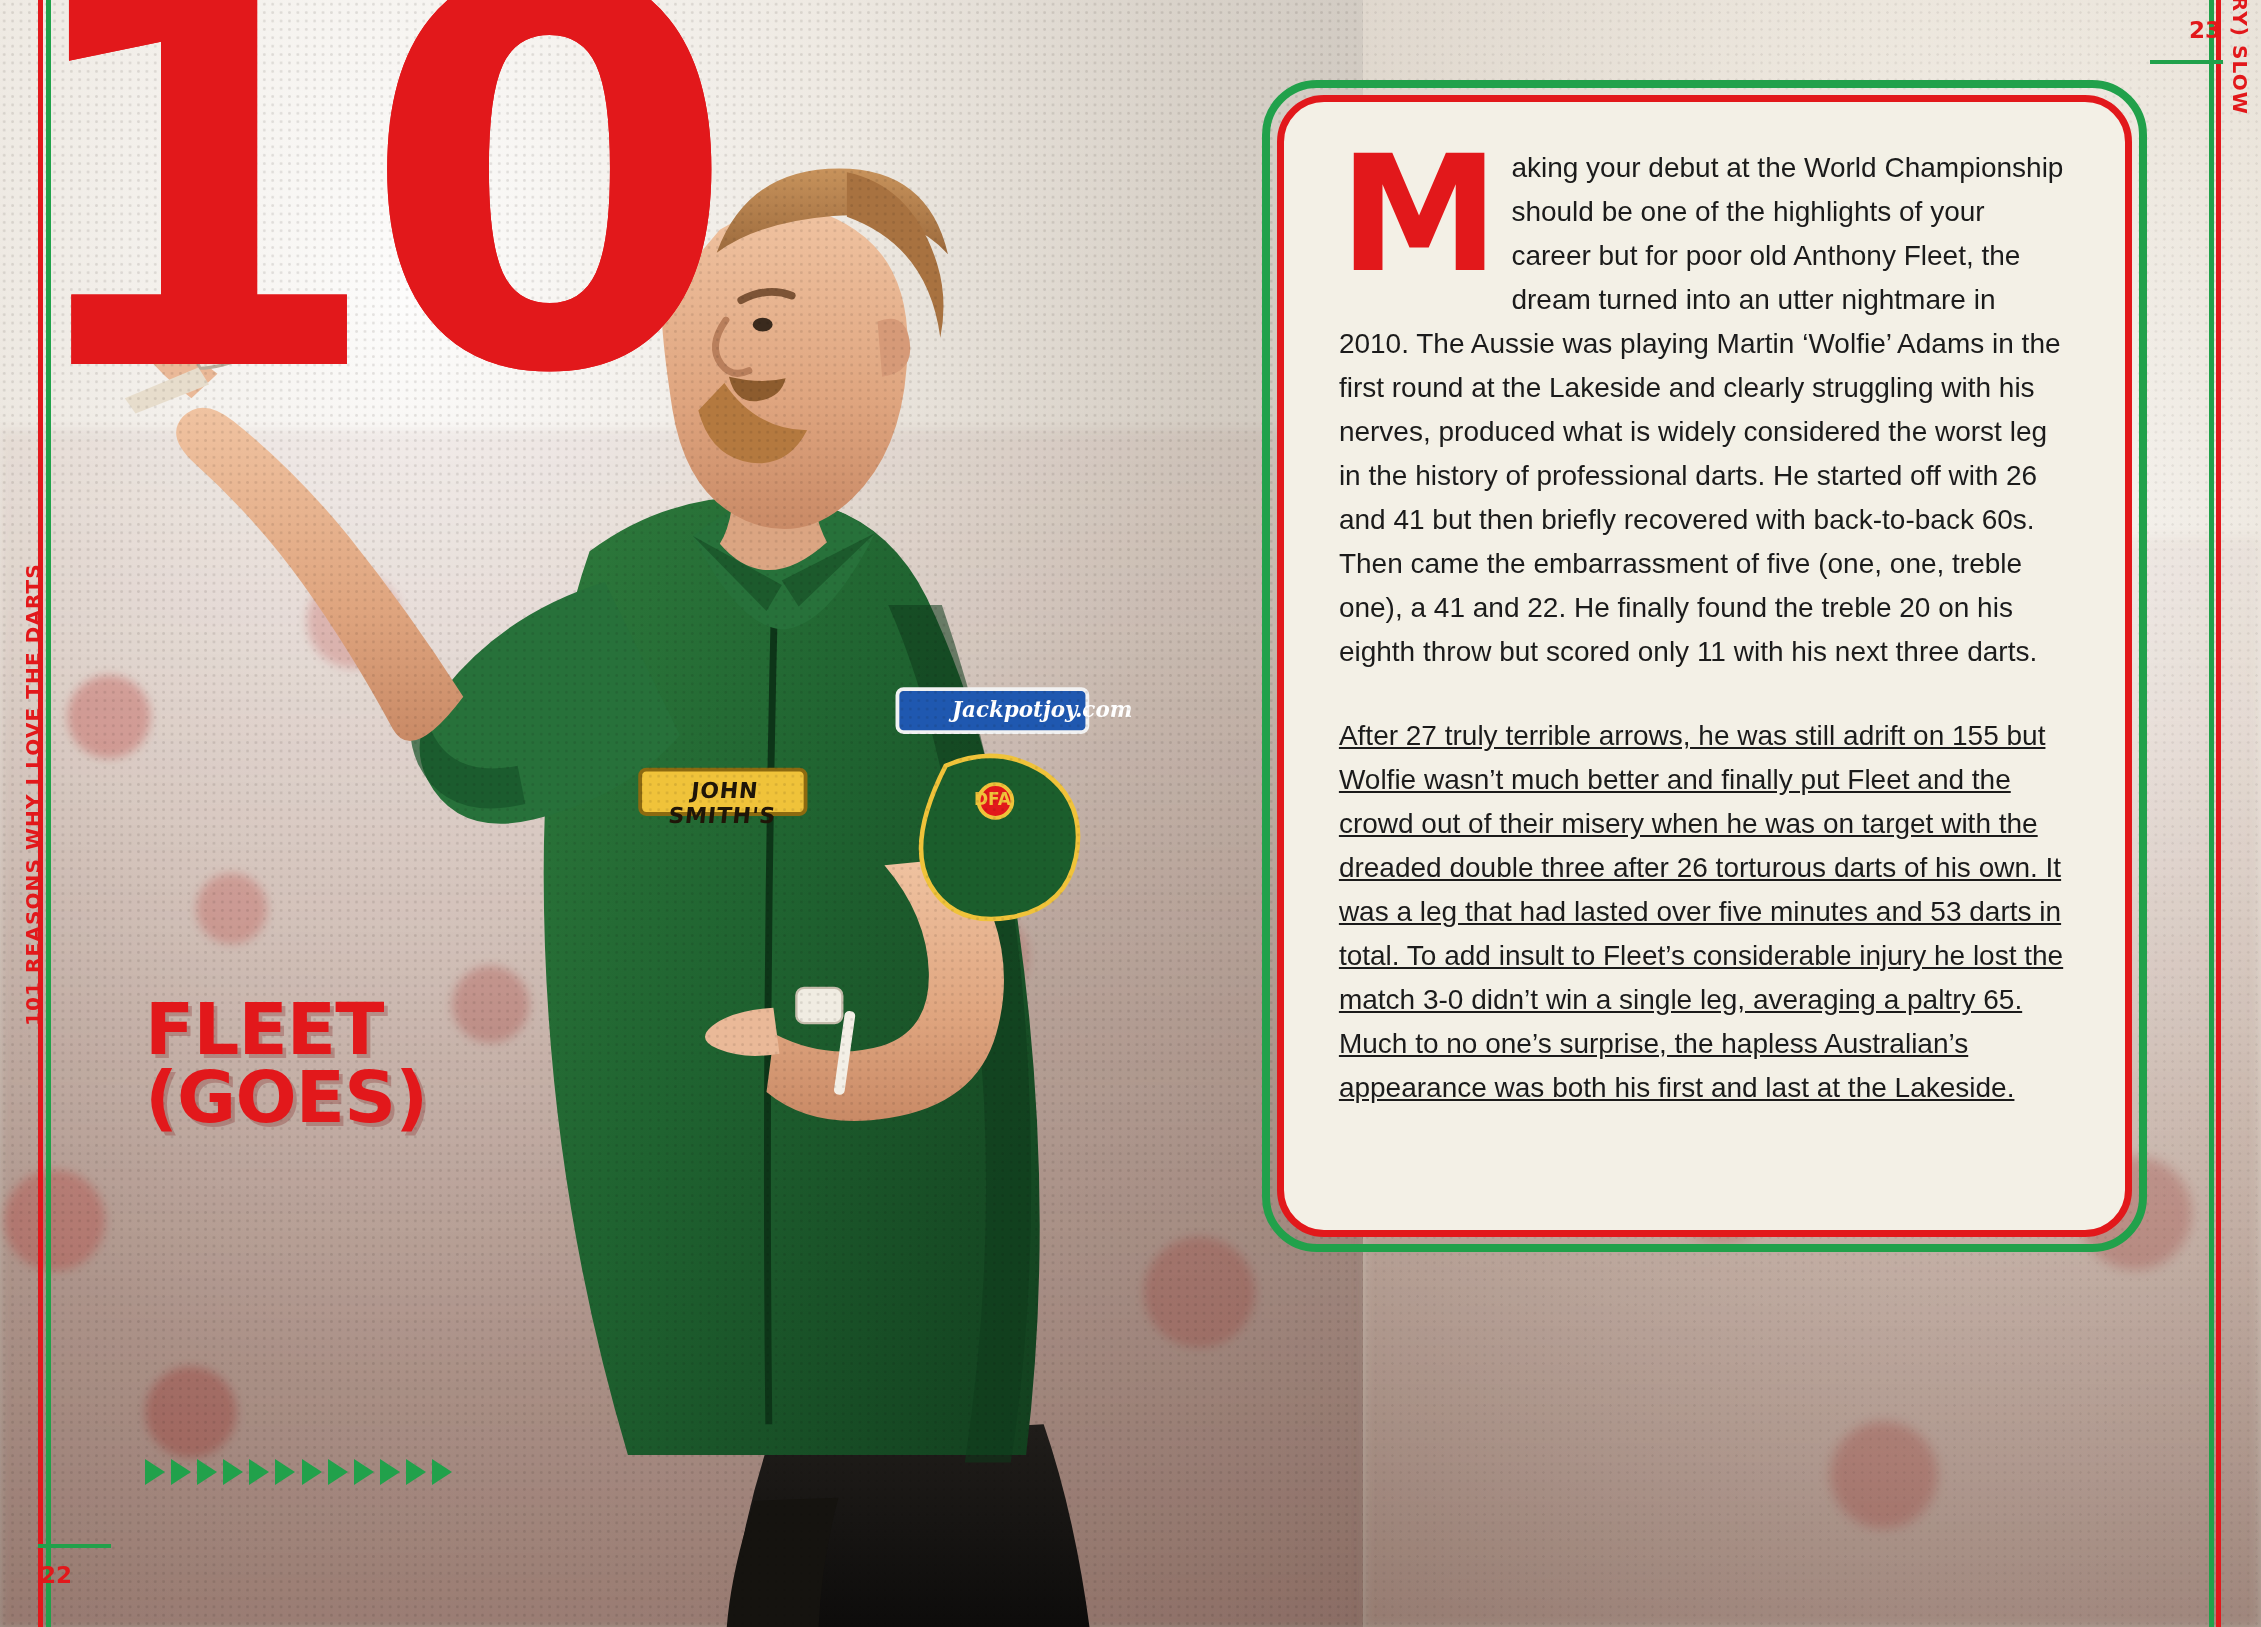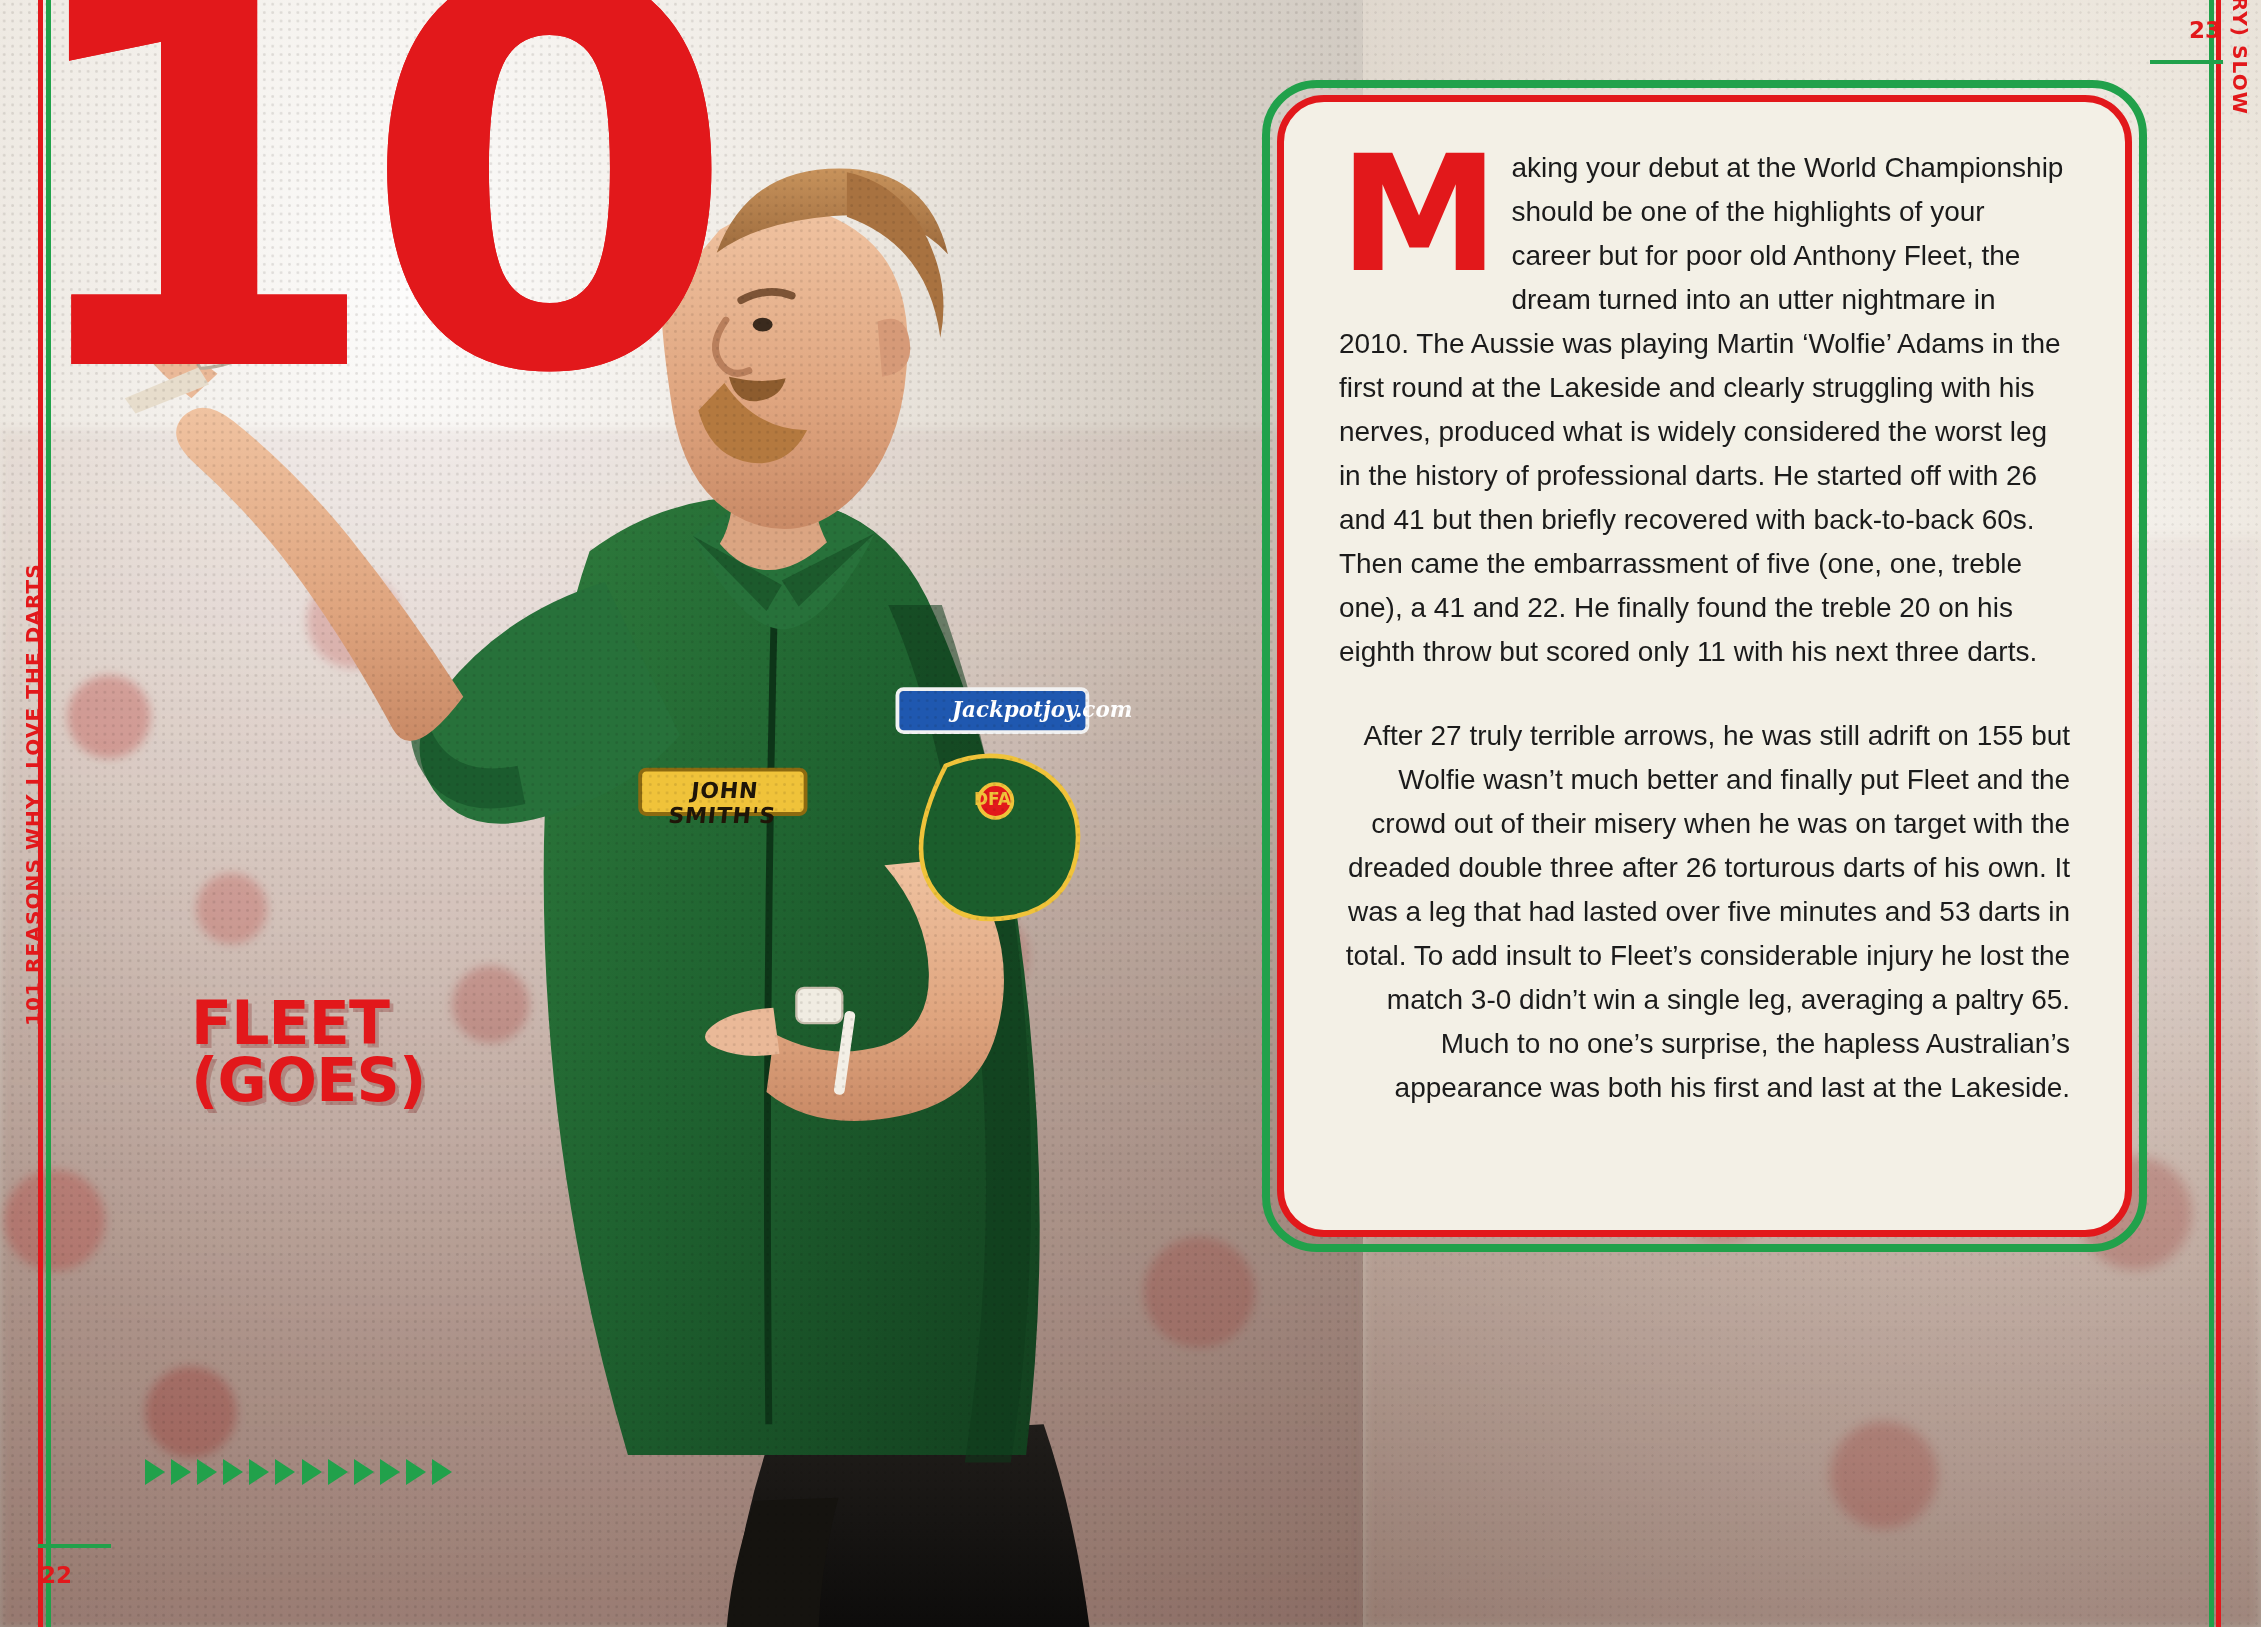--- a/index.html
+++ b/index.html
@@ -109,25 +109,24 @@
 
   
   .headline {
     position: absolute;
     left: 145px;
     top: 995px;
     width: 490px;
     color: #e2181b;
     font-family: "DejaVu Sans", sans-serif;
     font-weight: 700;
-    font-size: 60px;
+    font-size: 72px;
     line-height: 0.95;
     letter-spacing: -0.8px;
     text-shadow: 3.8px 3.8px 0 rgba(120,10,10,0.25);
-    margin-left: 46px;
   }
   .headline div { white-space: nowrap; }
 
   .arrow-strip {
     position: absolute;
     left: 145px;
     top: 1459px;
     display: flex;
     gap: 6.1px;
   }
@@ -250,21 +249,21 @@
     font-family: "DejaVu Sans", sans-serif;
     font-weight: 700;
     color: #e2181b;
     font-size: 161px;
     line-height: 129px;
     margin: 4.6px 12.3px 0 0;
   }
   .para1 { text-align: left; }
   .para2 {
     margin-top: 40px;
-    text-align: right;
+    text-decoration: underline;
   }
   .body-text b { font-weight: 400; }
 </style>
 </head>
 <body>
 
 <div id="spread">
 
   <div class="photo-bg"></div>
   <div class="crowd"></div>

